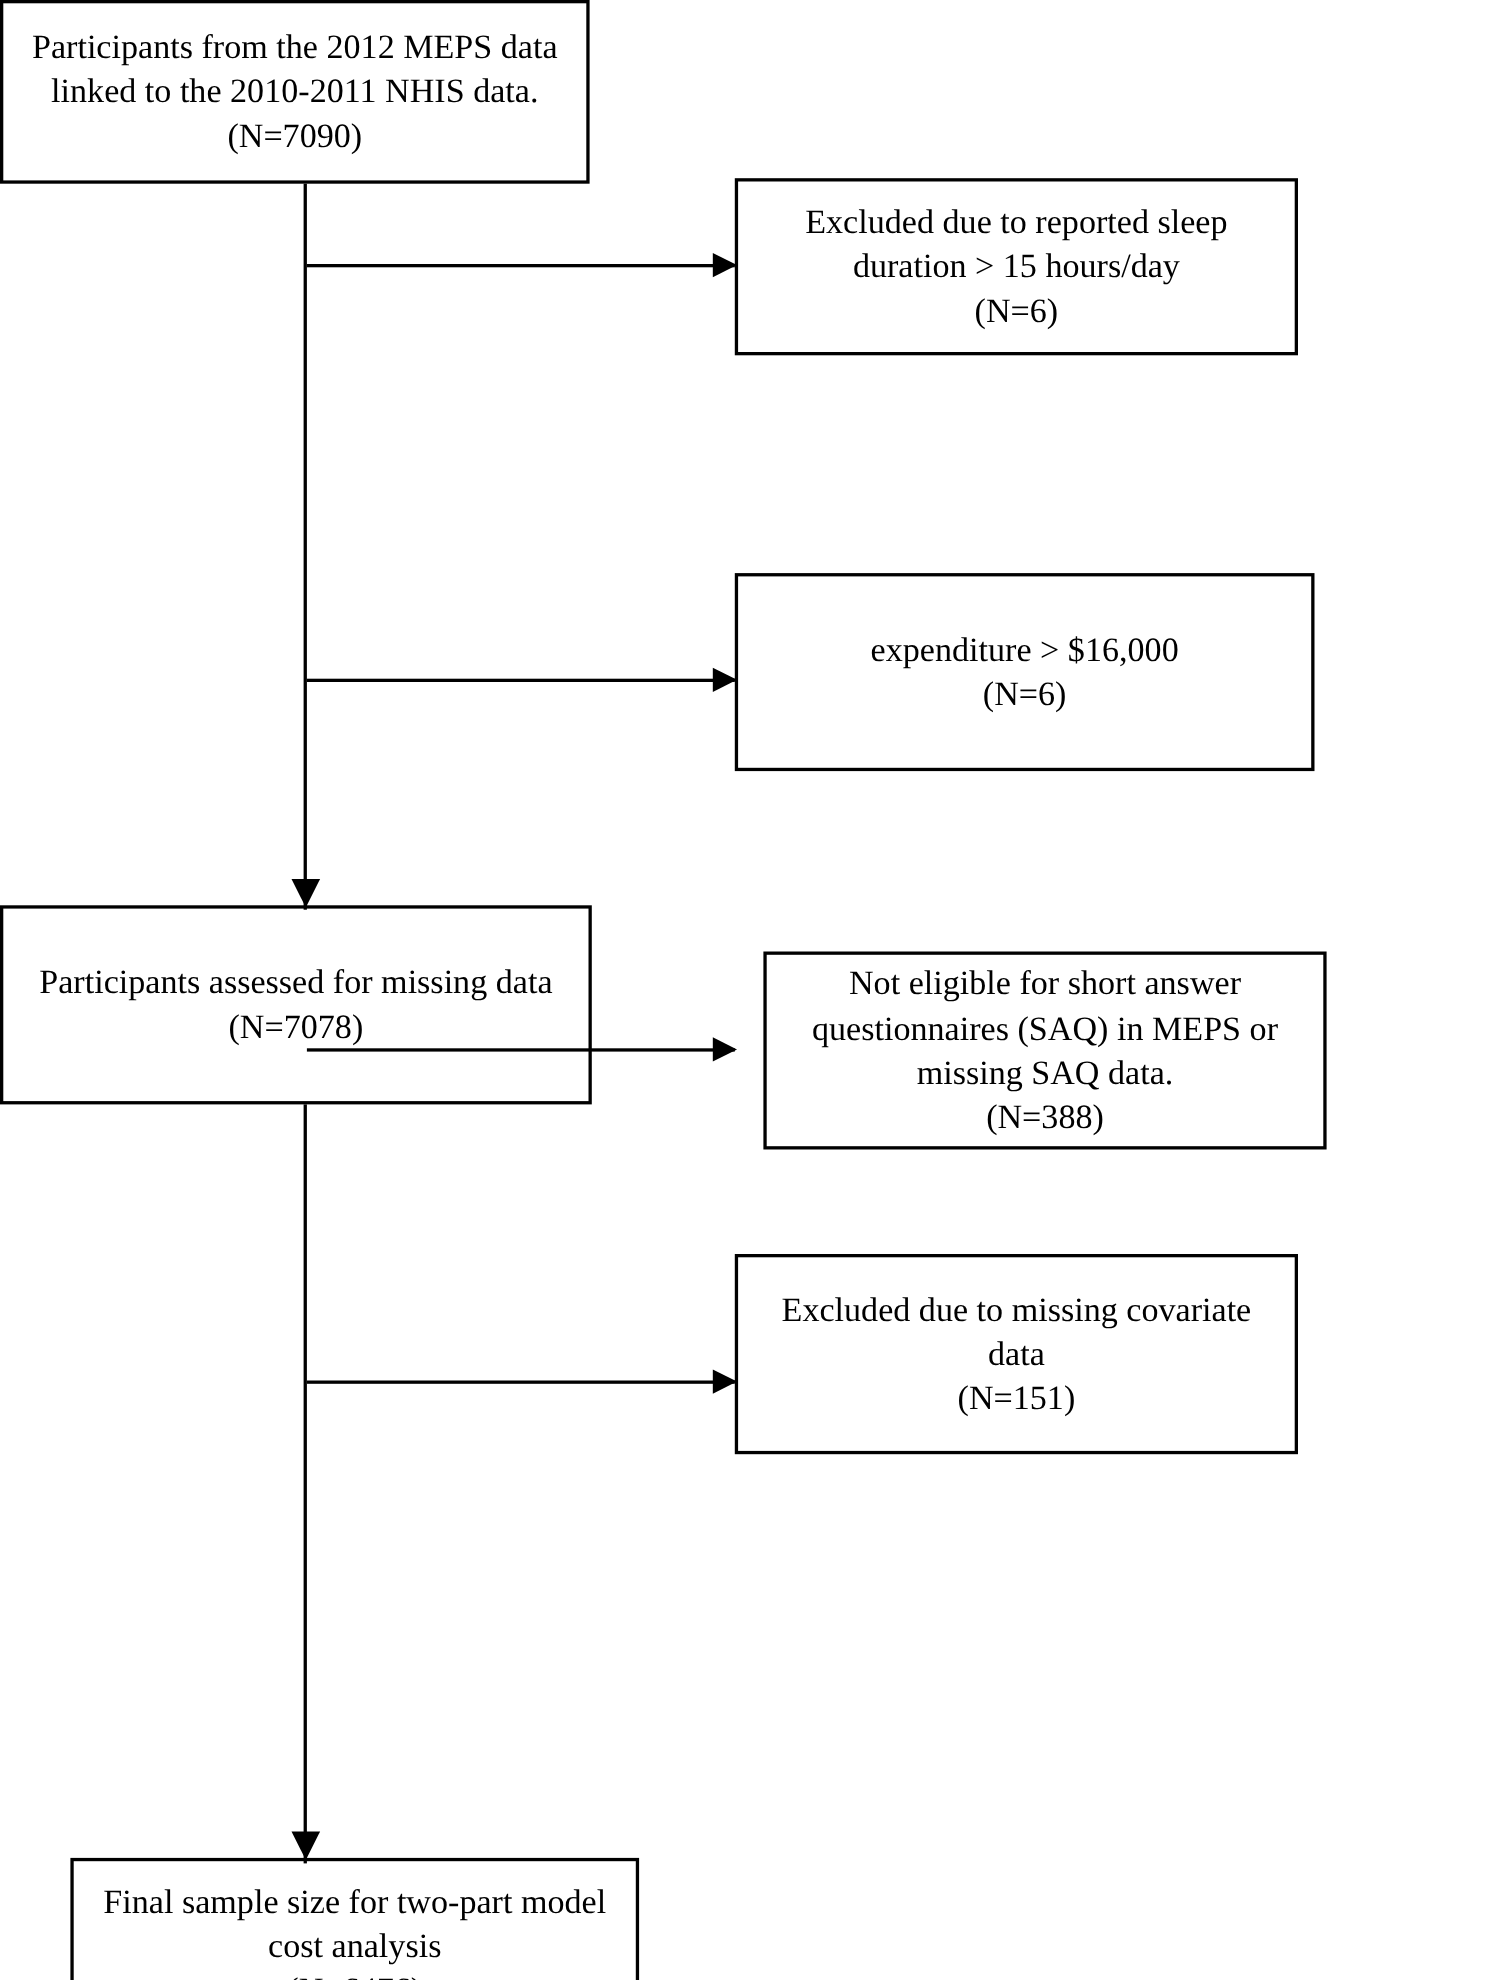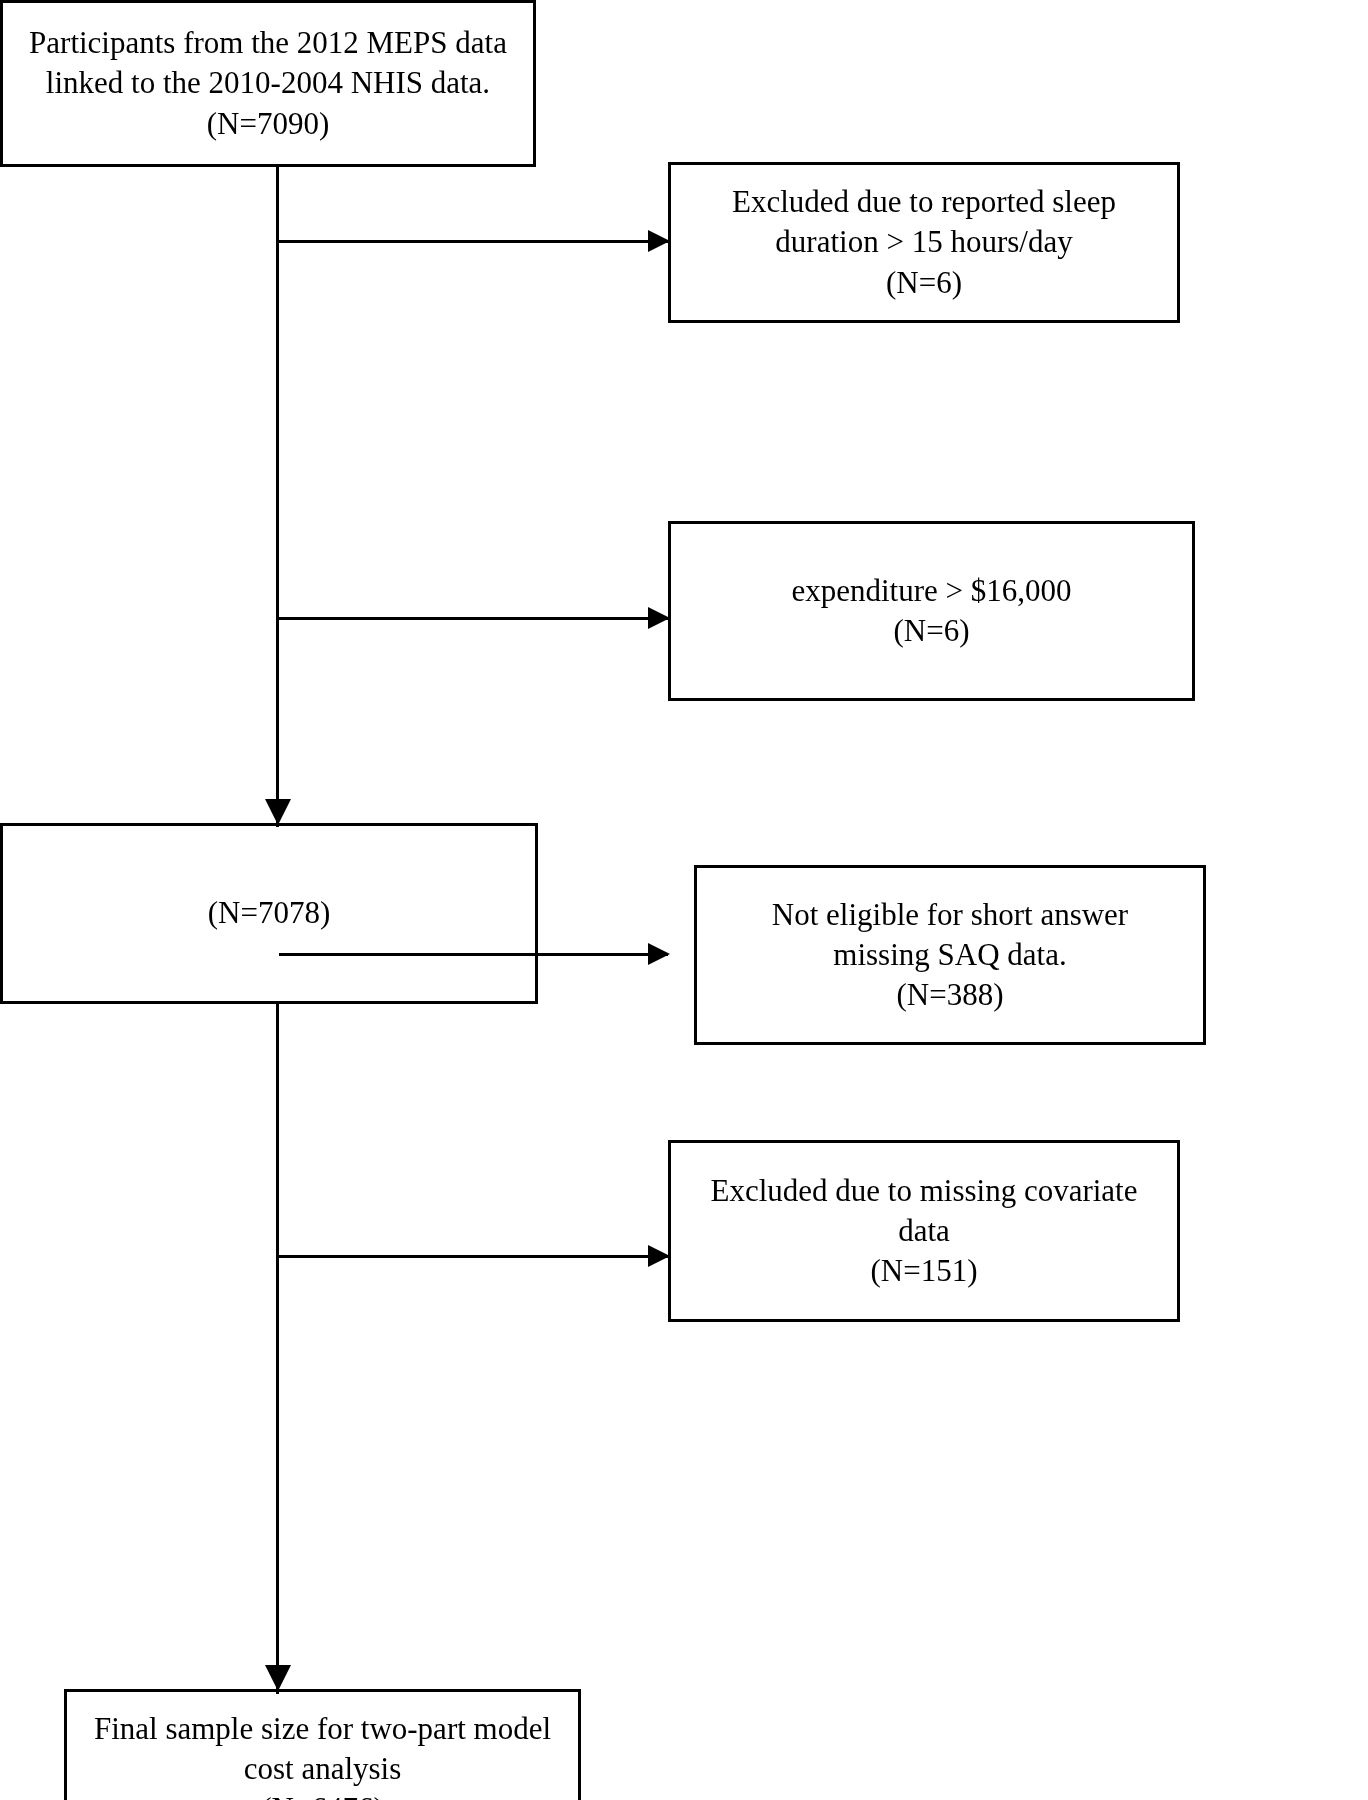--- a/index.html
+++ b/index.html
@@ -87,41 +87,43 @@
   #ah-assessed { left: 265px; top: 799px; }
   #ah-final    { left: 265px; top: 1665px; }
 </style>
 </head>
 <body>
 
 <div id="canvas">
 
   <div class="node" id="node-source">
     <span class="line">Participants from the 2012 MEPS data</span>
-    <span class="line">linked to the 2010-2004 NHIS data.</span>
+    <span class="line">linked to the 2010-2011 NHIS data.</span>
     <span class="line">(N=7090)</span>
   </div>
 
   <div class="node" id="node-excl-sleep">
     <span class="line">Excluded due to reported sleep</span>
     <span class="line">duration &gt; 15 hours/day</span>
     <span class="line">(N=6)</span>
   </div>
 
   <div class="node" id="node-excl-expend">
     <span class="line">expenditure &gt; $16,000</span>
     <span class="line">(N=6)</span>
   </div>
 
   <div class="node" id="node-assessed">
+    <span class="line">Participants assessed for missing data</span>
     <span class="line">(N=7078)</span>
   </div>
 
   <div class="node" id="node-excl-saq">
     <span class="line">Not eligible for short answer</span>
+    <span class="line">questionnaires (SAQ) in MEPS or</span>
     <span class="line">missing SAQ data.</span>
     <span class="line">(N=388)</span>
   </div>
 
   <div class="node" id="node-excl-covar">
     <span class="line">Excluded due to missing covariate</span>
     <span class="line">data</span>
     <span class="line">(N=151)</span>
   </div>
 

